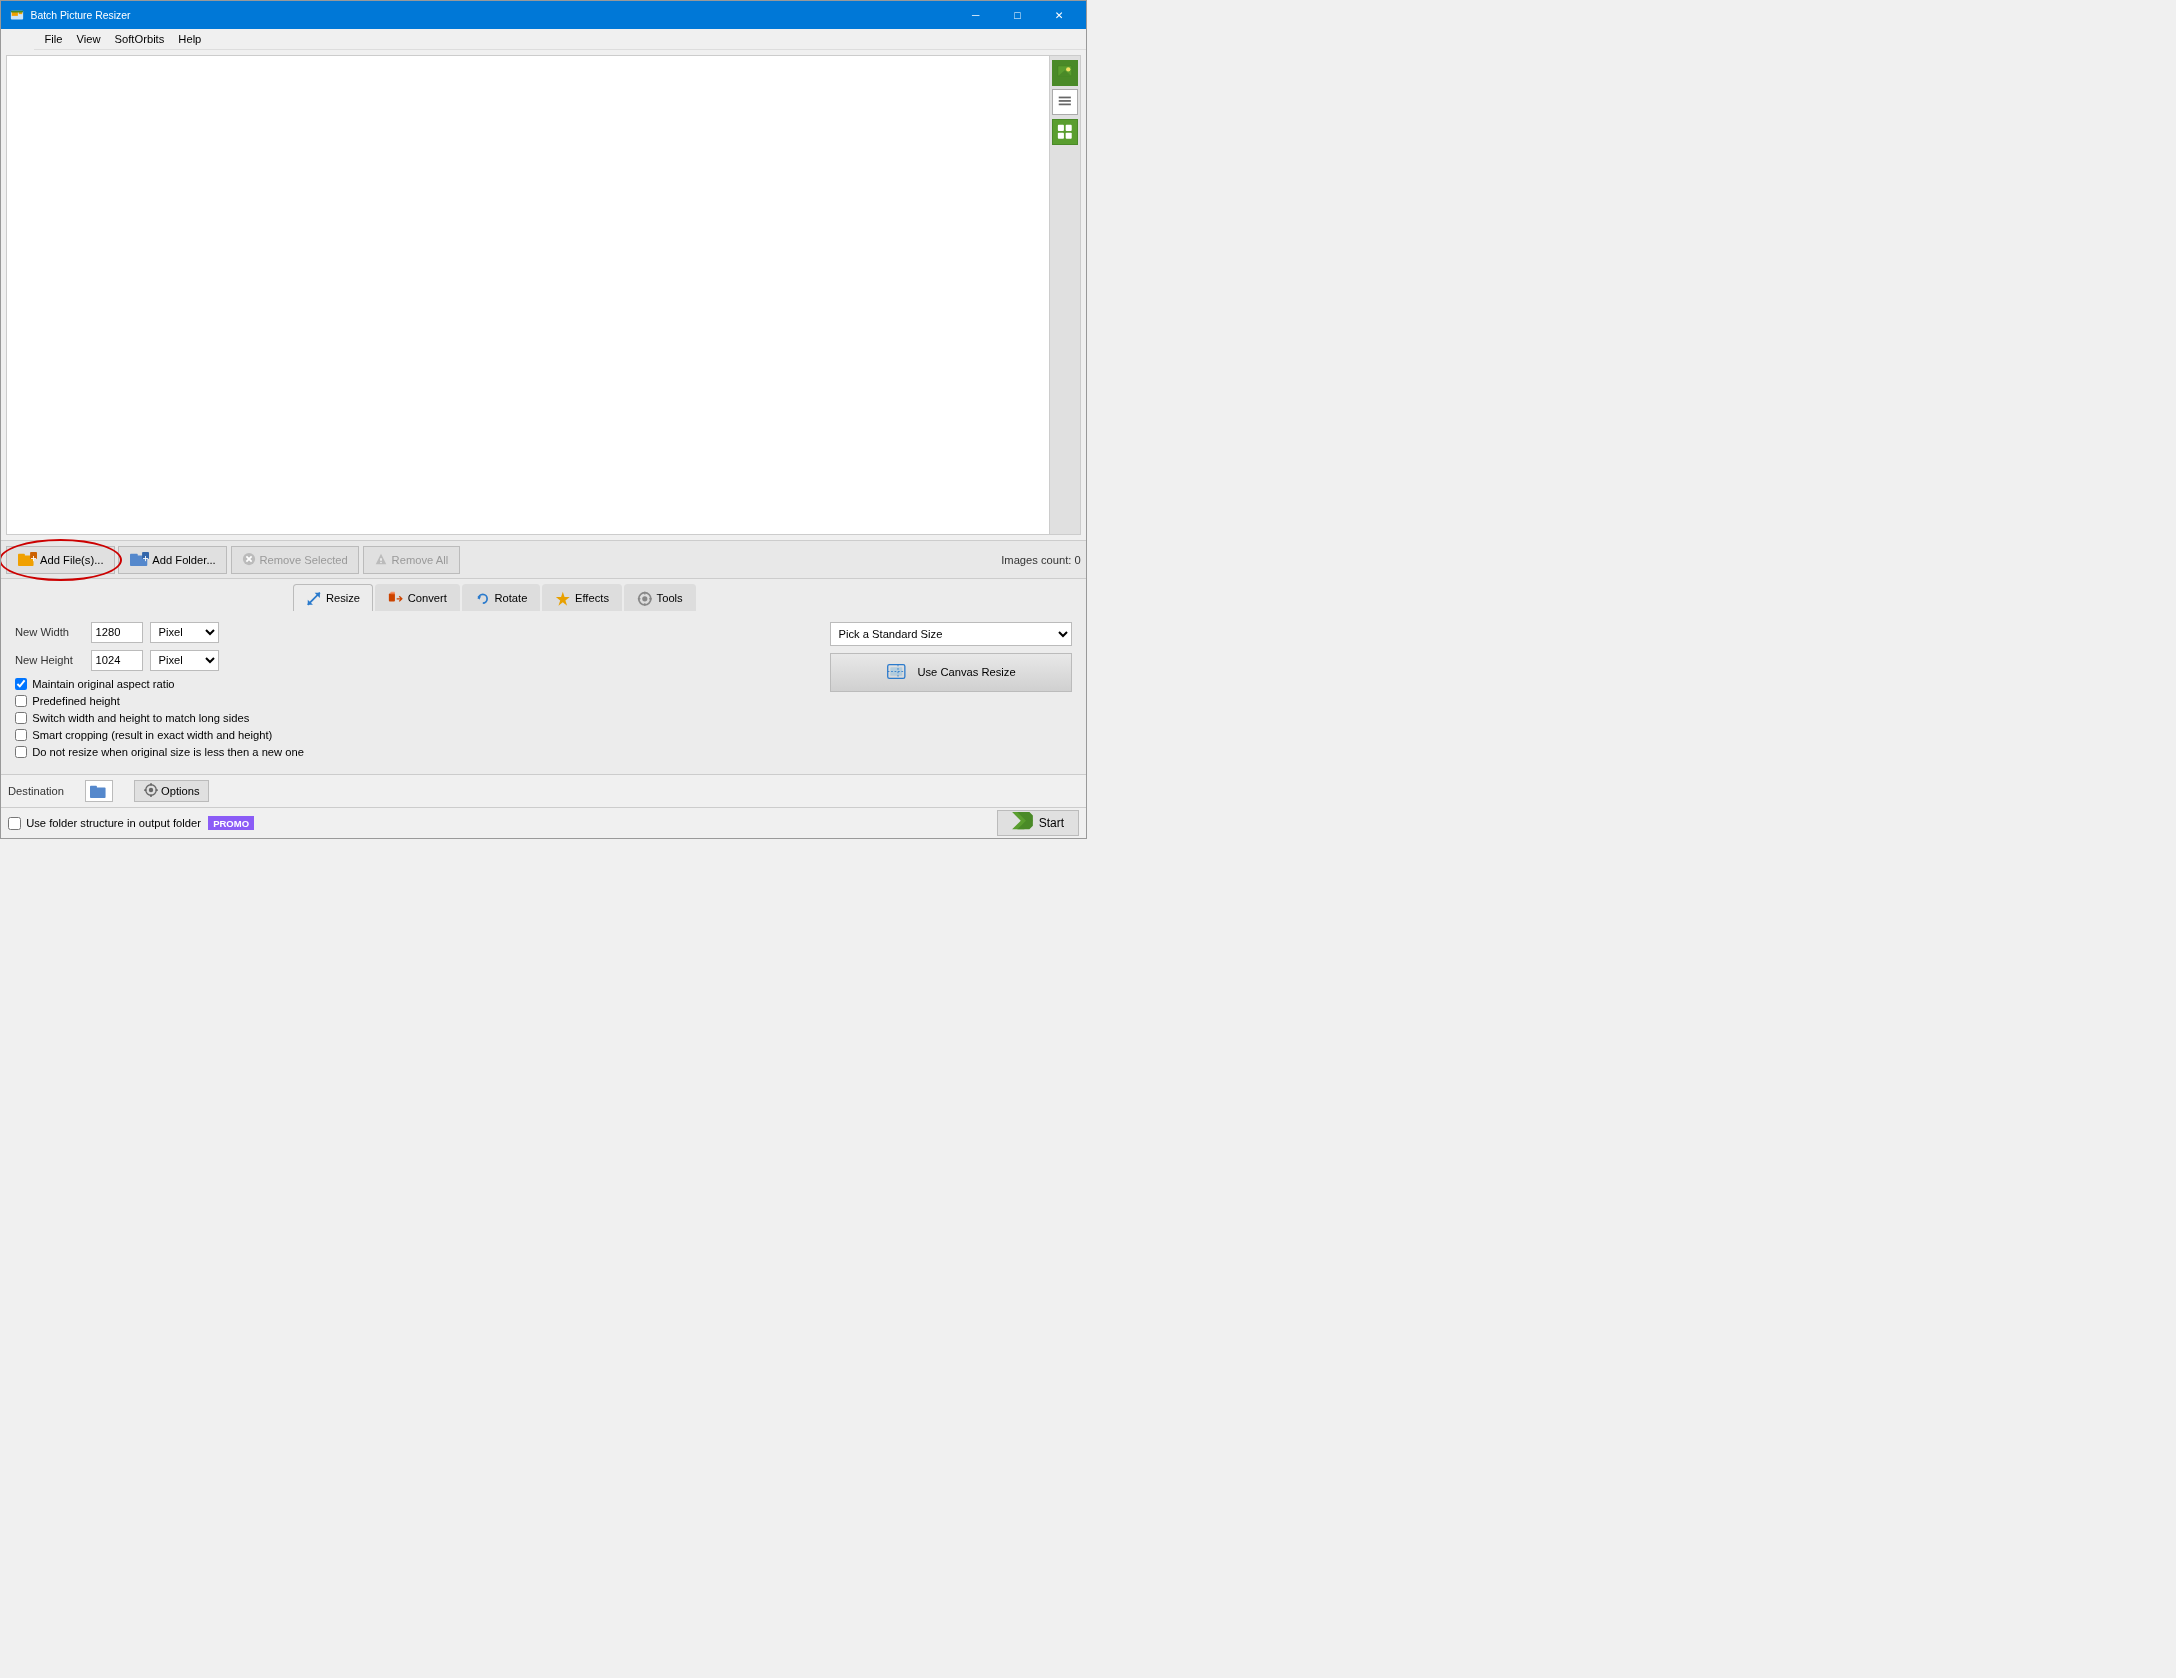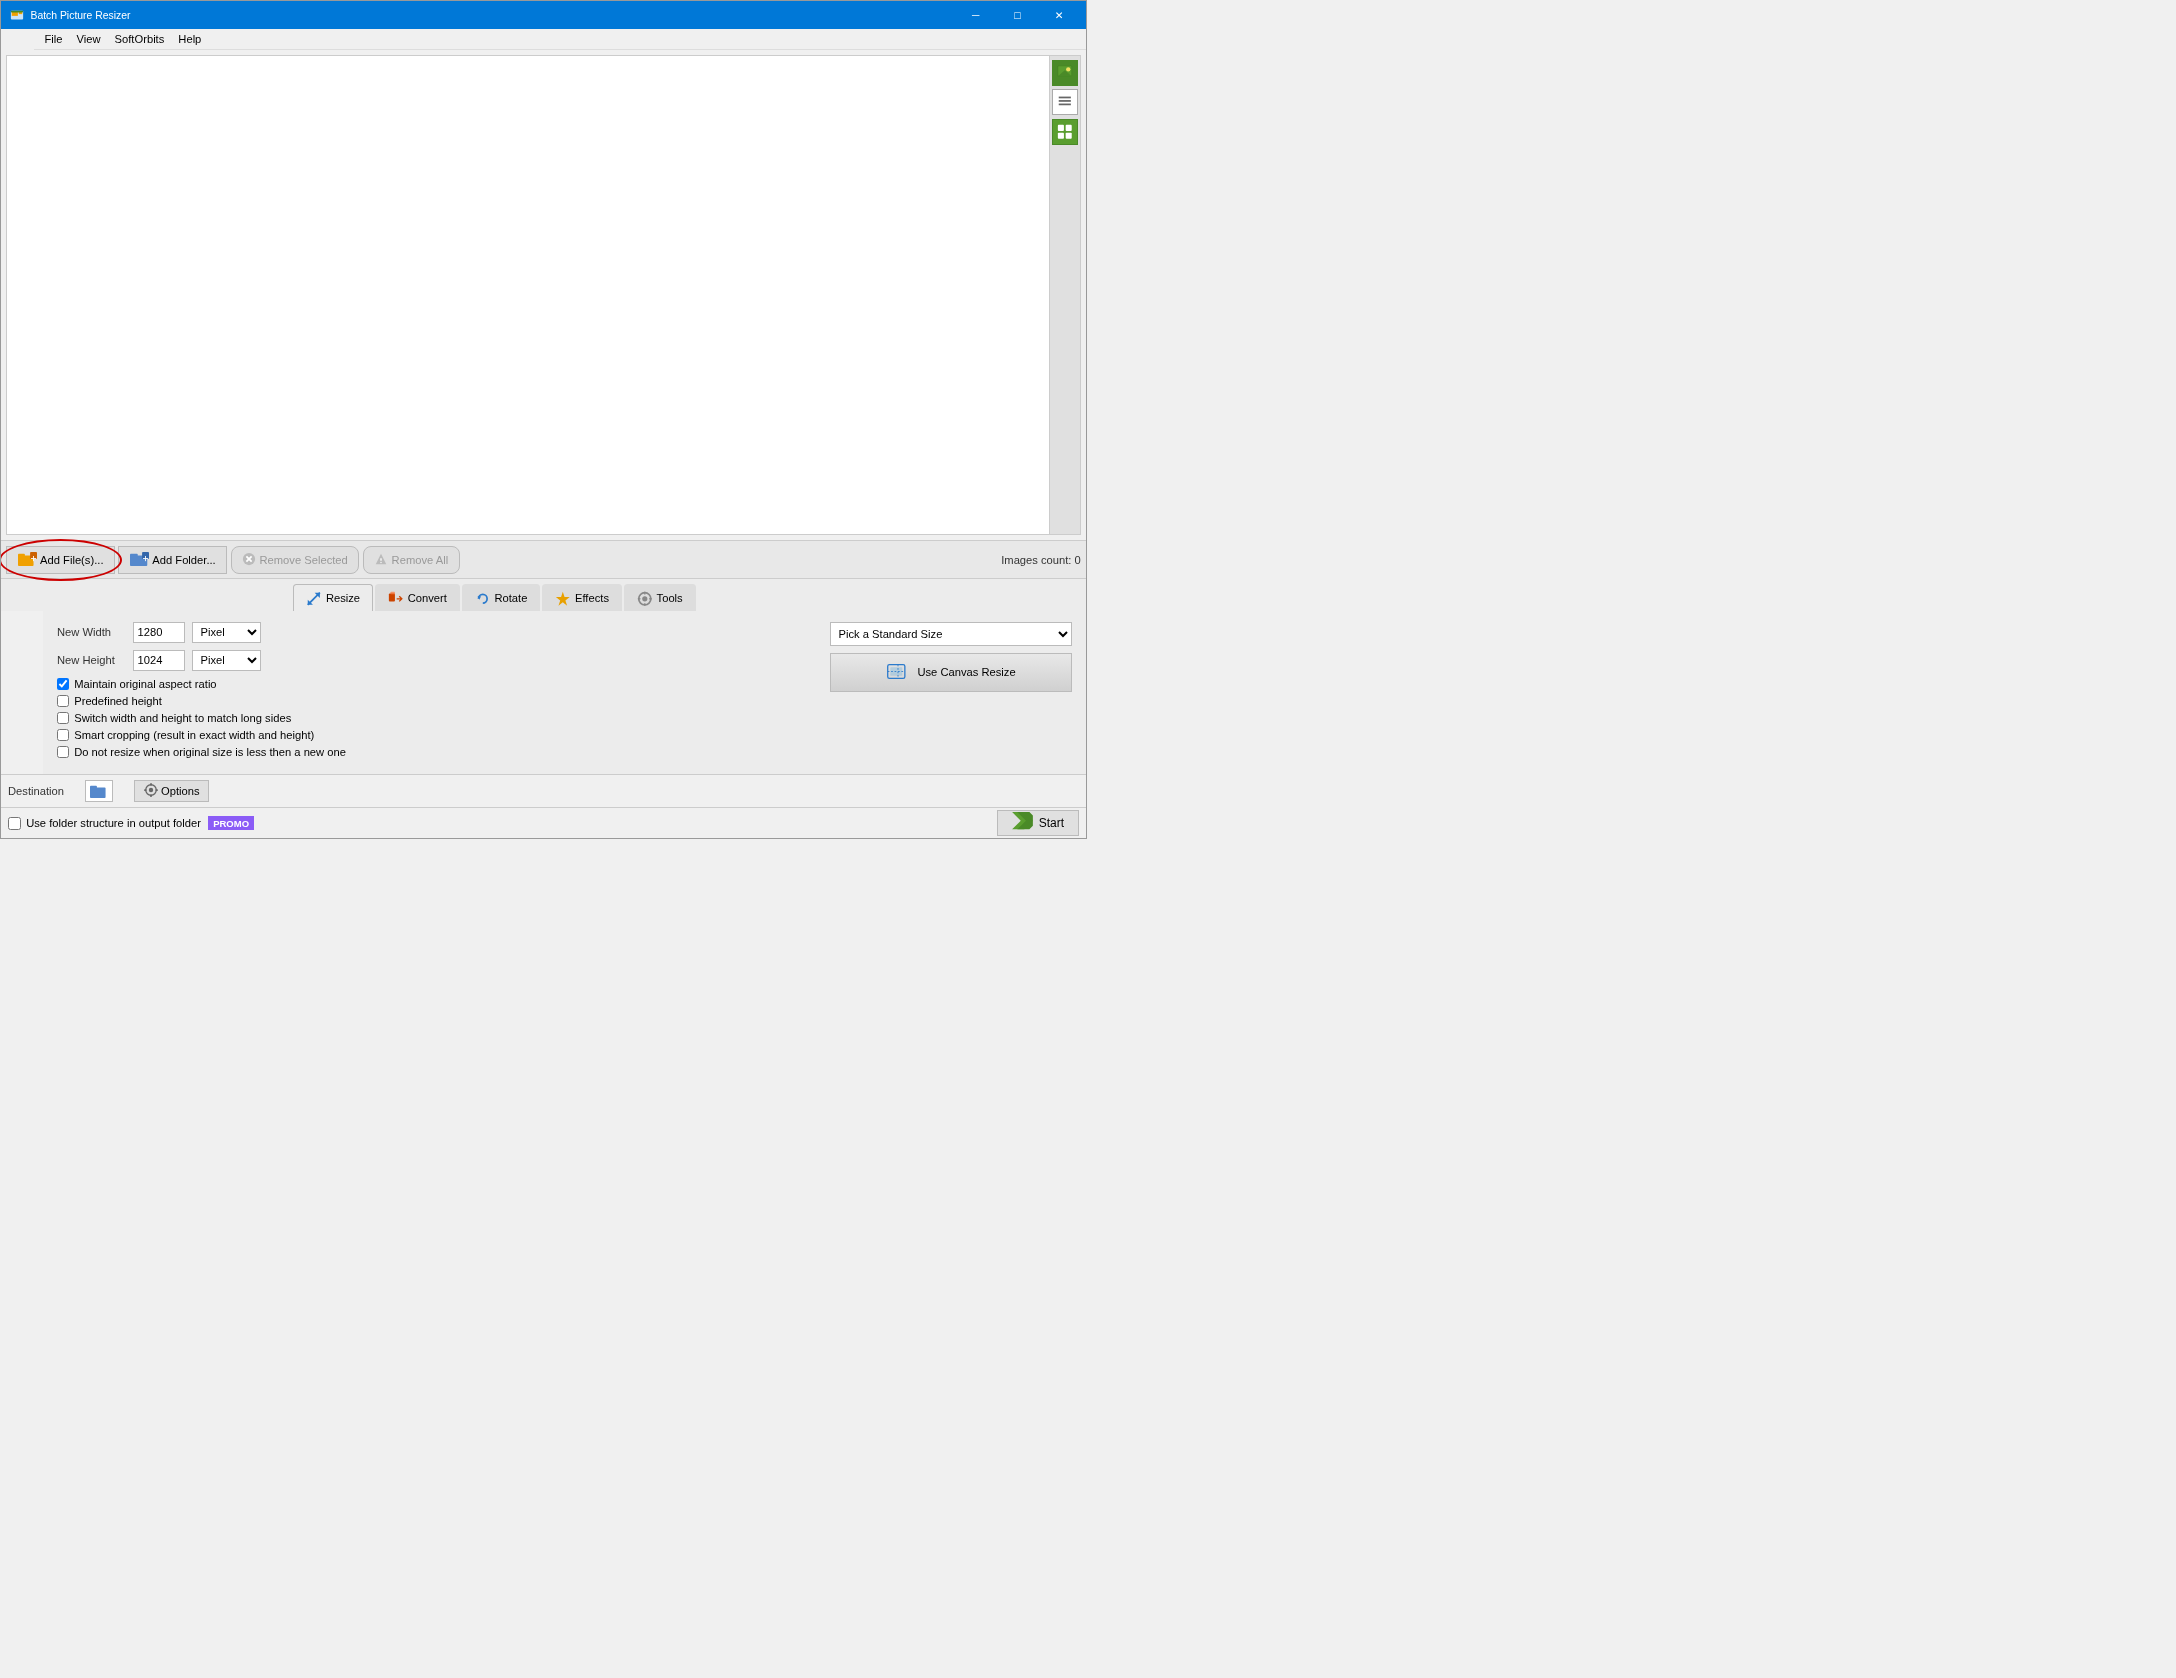--- a/index.html
+++ b/index.html
@@ -132,21 +132,20 @@
       background: #e0e0e0;
       border: 0.9px solid #bbb;
       cursor: pointer;
       font-size: 11.2px;
       height: 28px;
       white-space: nowrap;
     }
     .action-btn.disabled {
       color: #999;
       cursor: default;
-      border-radius: 8px;
     }
     .action-btn.add-files {
       background: #e0e0e0;
       border: 0.9px solid #bbb;
       position: relative;
     }
     .images-count {
       margin-left: auto;
       font-size: 11.2px;
       color: #333;
@@ -206,21 +205,20 @@
       align-items: center;
       justify-content: center;
     }
 
     
     .resize-panel {
       background: #ececec;
       padding: 10.4px 14px;
       display: flex;
       gap: 17.3px;
-      margin-left: 42px;
     }
     .resize-left {
       flex: 1;
     }
     .resize-right {
       width: 242px;
       display: flex;
       flex-direction: column;
       gap: 7px;
     }

